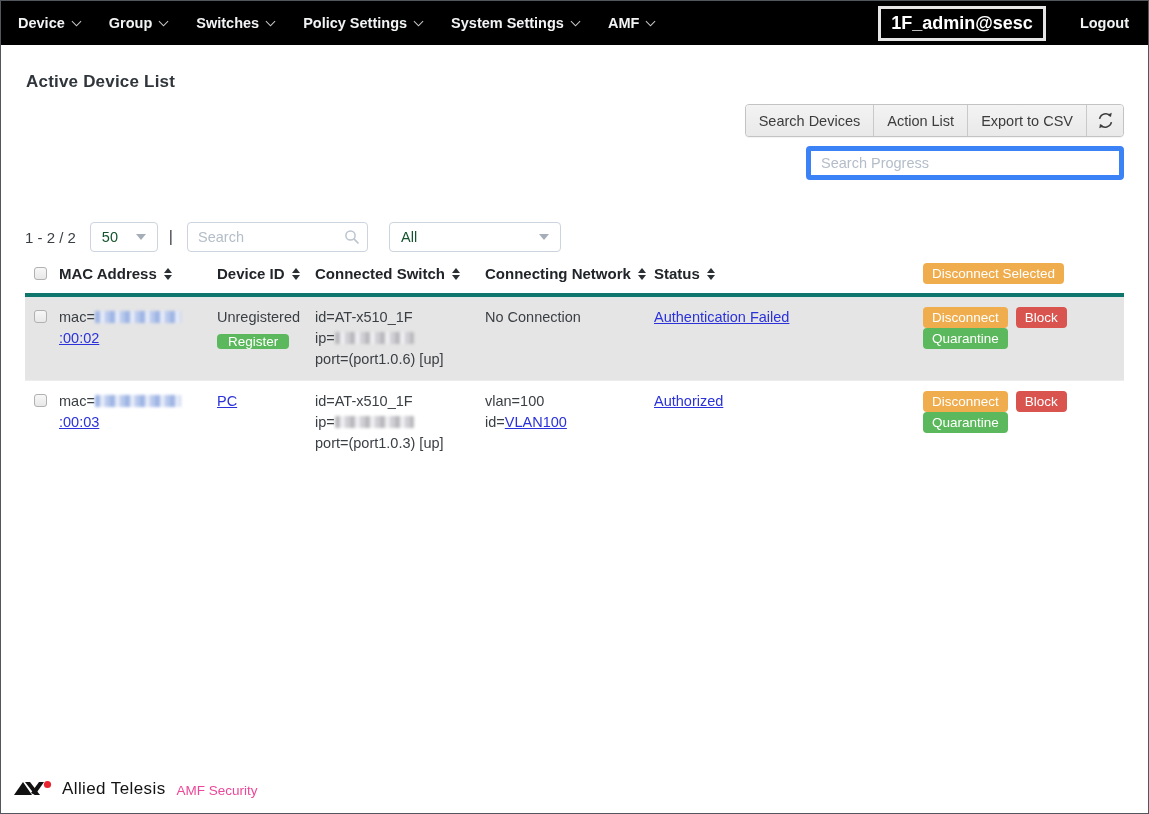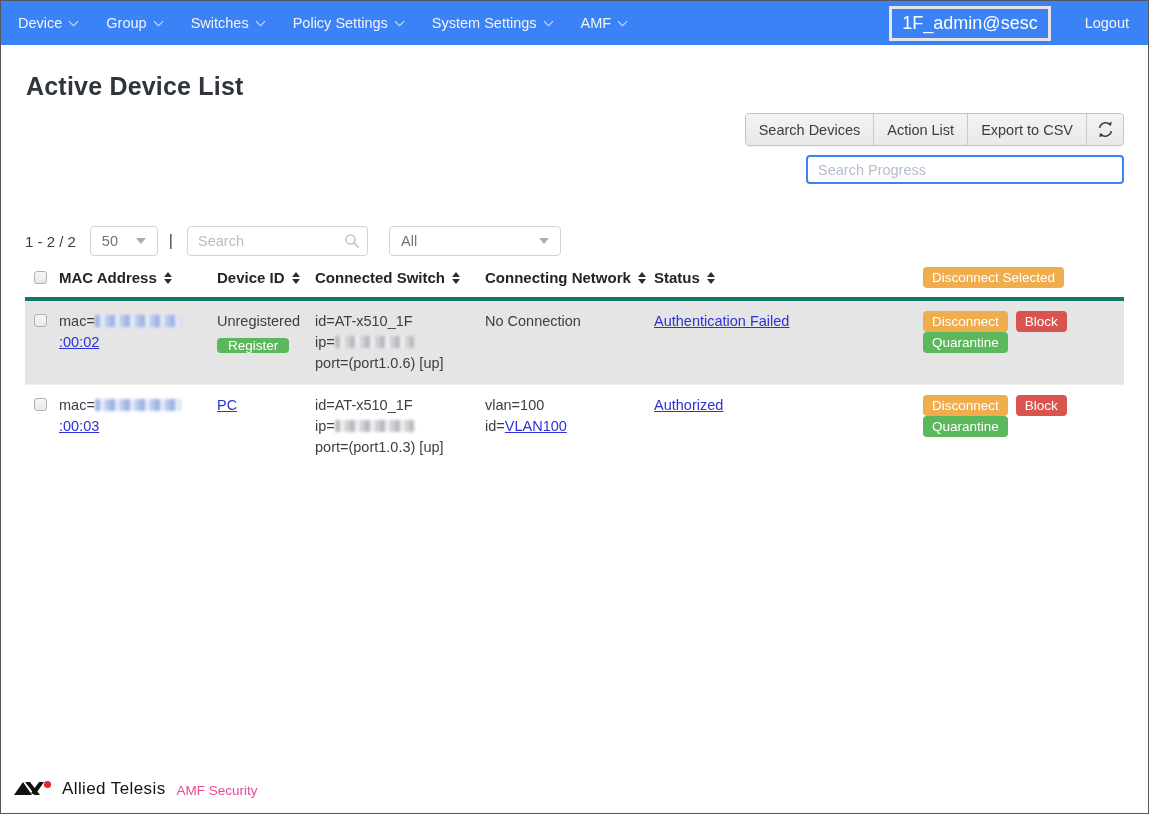--- a/index.html
+++ b/index.html
@@ -12,23 +12,24 @@
   .window {
     width:1149px; height:814px;
     border:1px solid #51575d;
     display:flex; flex-direction:column;
     background:#fff; overflow:hidden;
   }
 
   
   .navbar {
     height:44px; flex-shrink:0;
-    background:#3b82f6;
+    background:#000000;
     display:flex; align-items:center; justify-content:space-between;
     padding:0 13px 0 17px;
+    font-weight:bold;
   }
   .nav-left { display:flex; align-items:center; }
   .nav-item {
     color:#f2f3f4; font-size:14.5px;
     display:flex; align-items:center; gap:8px;
     margin-right:29px; cursor:pointer; text-decoration:none; white-space:nowrap;
   }
   .chev {
     width:7px; height:7px; margin-top:-3px;
     border-right:1.6px solid rgba(255,255,255,.78);
@@ -39,21 +40,21 @@
   .user-box {
     color:#fff; font-size:18px;
     border:3px solid #e5e5e5;
     padding:4px 10px; margin-right:34px; cursor:pointer; white-space:nowrap;
   }
   .logout { margin-right:6px; }
 
   
   .content { flex:1; padding:0 24px; display:flex; flex-direction:column; }
   h1 {
-    font-size:25px; color:#2f353b; font-weight:700;
+    font-size:17px; color:#2f353b; font-weight:700;
     margin:27px 0 0 1px; letter-spacing:.2px;
   }
 
   .toolbar-row { display:flex; justify-content:flex-end; margin-top:12px; }
   .btn-group {
     display:flex; border:1px solid #c3c3c3; border-radius:4px;
     overflow:hidden; background:#ededed;
     box-shadow:0 1px 1px rgba(0,0,0,.05);
   }
   .btn-group button {
@@ -61,31 +62,31 @@
     border:none; border-right:1px solid #c9c9c9;
     padding:6px 13px; font-size:14.5px; color:#3c3c3c;
     cursor:pointer; font-family:inherit; white-space:nowrap;
   }
   .btn-group button:last-child { border-right:none; }
   .icon-btn { width:36px; display:flex; align-items:center; justify-content:center; padding:6px 0 !important; }
 
   .progress-row { display:flex; justify-content:flex-end; margin-top:9px; }
   .progress-row input {
     width:318px; height:29px;
-    border:2px solid #3b82f6; border-radius:4px;
+    border:5px solid #3b82f6; border-radius:4px;
     padding:12px 10px; font-size:14.5px; color:#333; font-family:inherit; outline:none;
   }
   input::placeholder { color:#b4bdc8; }
 
   .controls-row { display:flex; align-items:center; margin-top:42px; gap:11px; }
   .range { font-size:15px; color:#3a3f44; margin-right:3px; }
   .select {
     height:30px; border:1px solid #ccd4dd; border-radius:4px;
     display:flex; align-items:center; justify-content:space-between;
-    padding:0 11px; font-size:14.5px; color:#737373;
+    padding:0 11px; font-size:14.5px; color:#14532d;
     width:68px; cursor:pointer; background:#fff;
   }
   .select.wide { width:172px; margin-left:10px; }
   .tri {
     width:0; height:0;
     border-left:5.5px solid transparent; border-right:5.5px solid transparent;
     border-top:6.5px solid #a5aeb8;
   }
   .sep { color:#3a3f44; font-size:16px; }
   .search-wrap { position:relative; margin-left:3px; }

